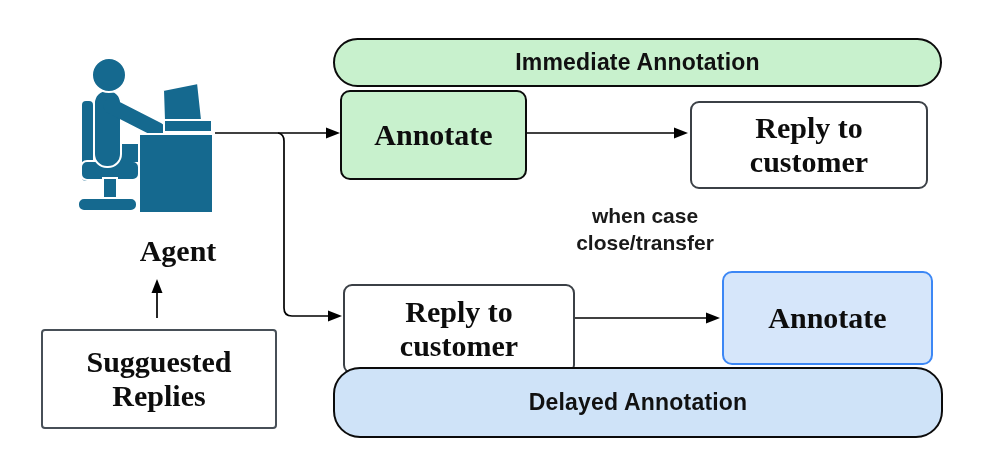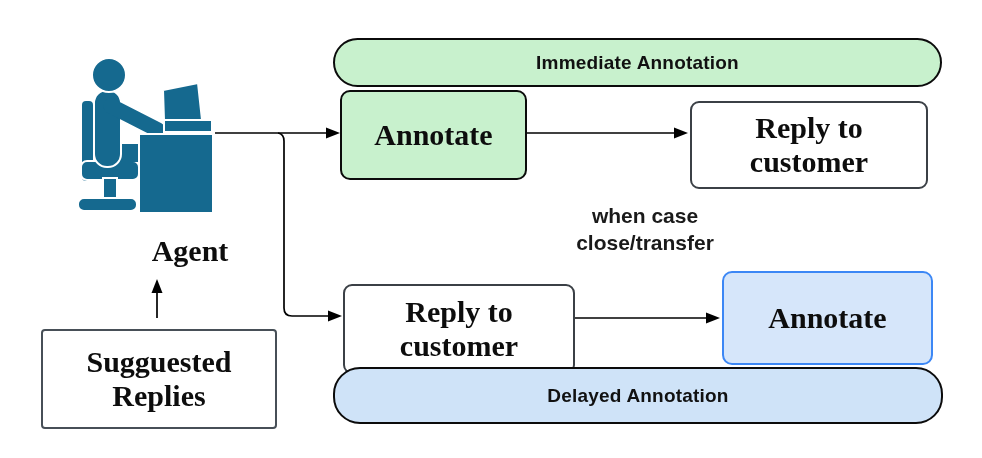--- a/index.html
+++ b/index.html
@@ -6,21 +6,21 @@
   #canvas{
     position:relative;width:982px;height:458px;background:#ffffff;
     font-family:"Liberation Sans","DejaVu Sans",sans-serif;overflow:hidden;
   }
   .abs{position:absolute;box-sizing:border-box;}
   svg{display:block;}
   
   .pill{
     display:flex;align-items:center;justify-content:center;
     border:2.5px solid #0b0b0b;border-radius:27px;
-    font-weight:bold;font-size:19px;color:#111;
+    font-weight:bold;font-size:23px;color:#111;
     letter-spacing:0.2px;
   }
   .pill.green{background:var(--green-fill,#c8f1cd);}
   .pill.blue{background:var(--blue-pill-fill,#cfe3f8);}
   
   .node{
     display:flex;align-items:center;justify-content:center;text-align:center;
     font-family:"Liberation Serif","DejaVu Serif",serif;
     font-weight:bold;font-size:30px;color:#0d0d0d;line-height:1.15;
   }
@@ -95,23 +95,23 @@
   <div class="abs condition" style="left:565px;top:202px;width:160px;">when case close/transfer</div>
 
   <div class="abs node white" style="left:343px;top:273px;width:232px;height:90px;">
     <span class="inner" style="width:165px;">Reply to customer</span>
   </div>
 
   <div class="abs node bluebox" style="left:722px;top:271px;width:211px;height:94px;">
     <span class="inner">Annotate</span>
   </div>
 
-  <div class="abs pill blue" style="left:333px;top:367px;width:610px;height:57px;">
+  <div class="abs pill blue" style="left:333px;top:367px;width:610px;height:71px;">
     <span>Delayed Annotation</span>
   </div>
 
-  <div class="abs caption" style="left:120px;top:234px;width:140px;">Agent</div>
+  <div class="abs caption" style="left:108px;top:234px;width:140px;">Agent</div>
 
   <div class="abs node white" style="left:41px;top:318px;width:236px;height:100px;border-width:2.5px;border-radius:4px;border-color:#474f57;">
     <span class="inner" style="width:200px;">Sugguested Replies</span>
   </div>
 
 </div>
 
 </body></html>

